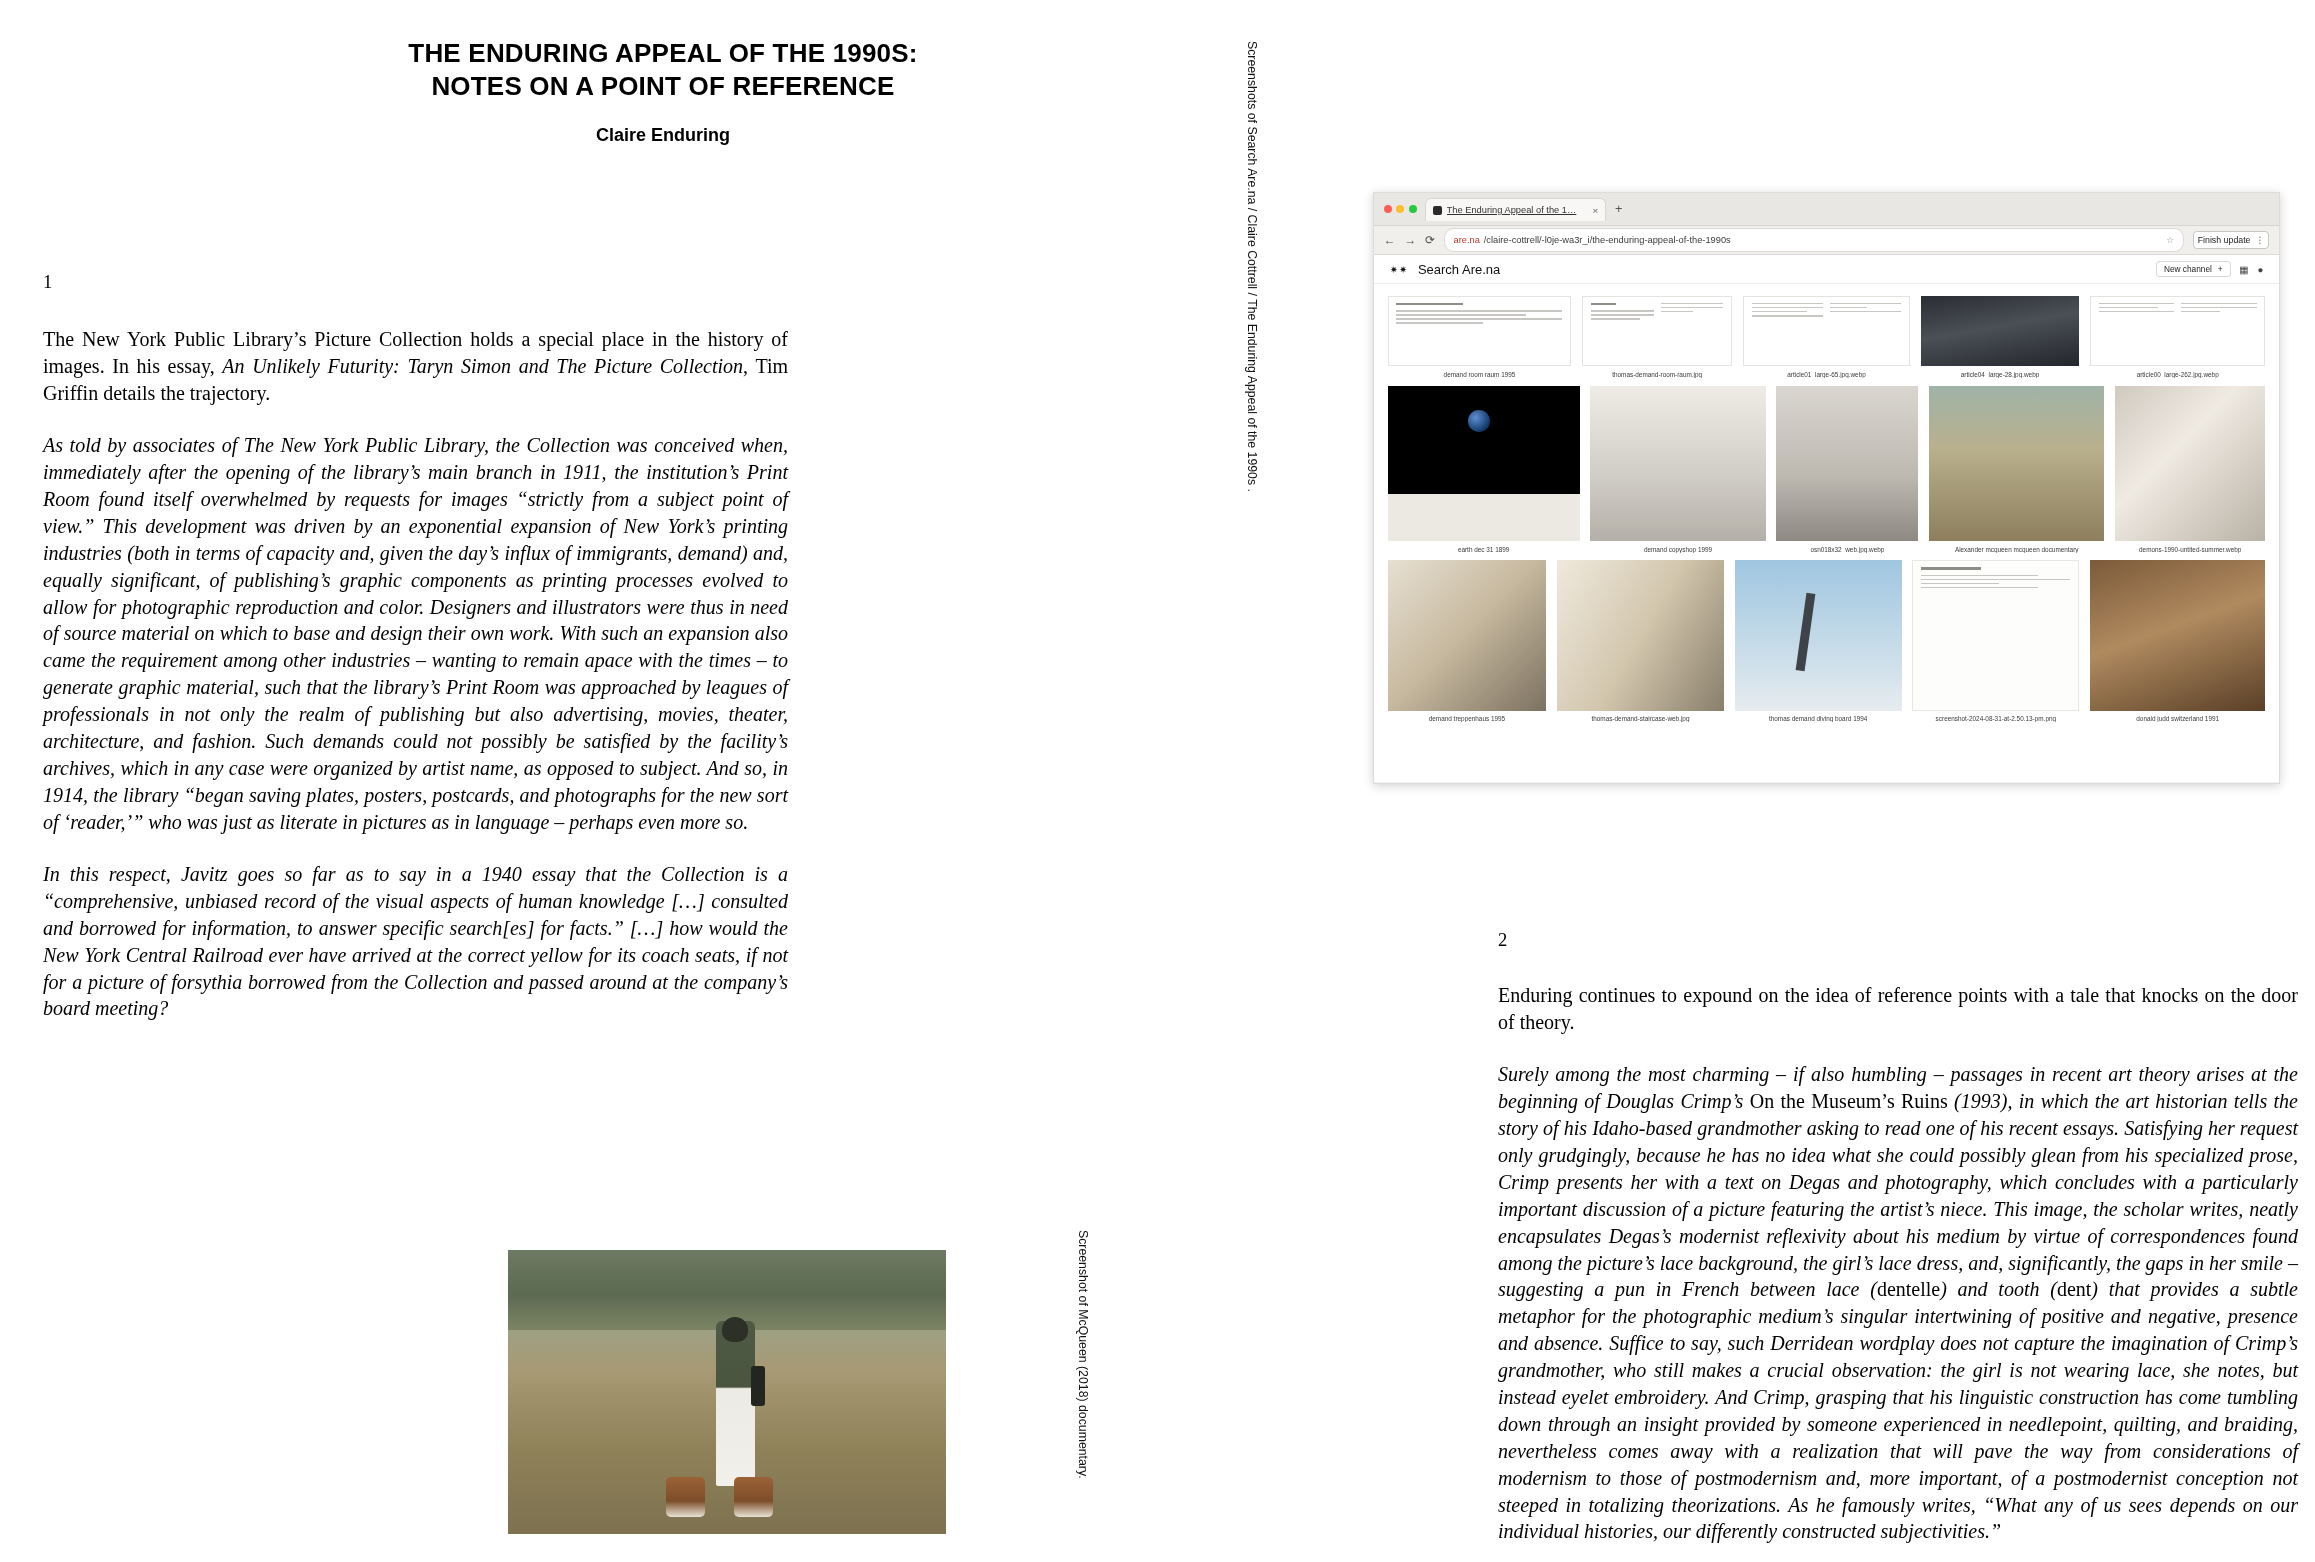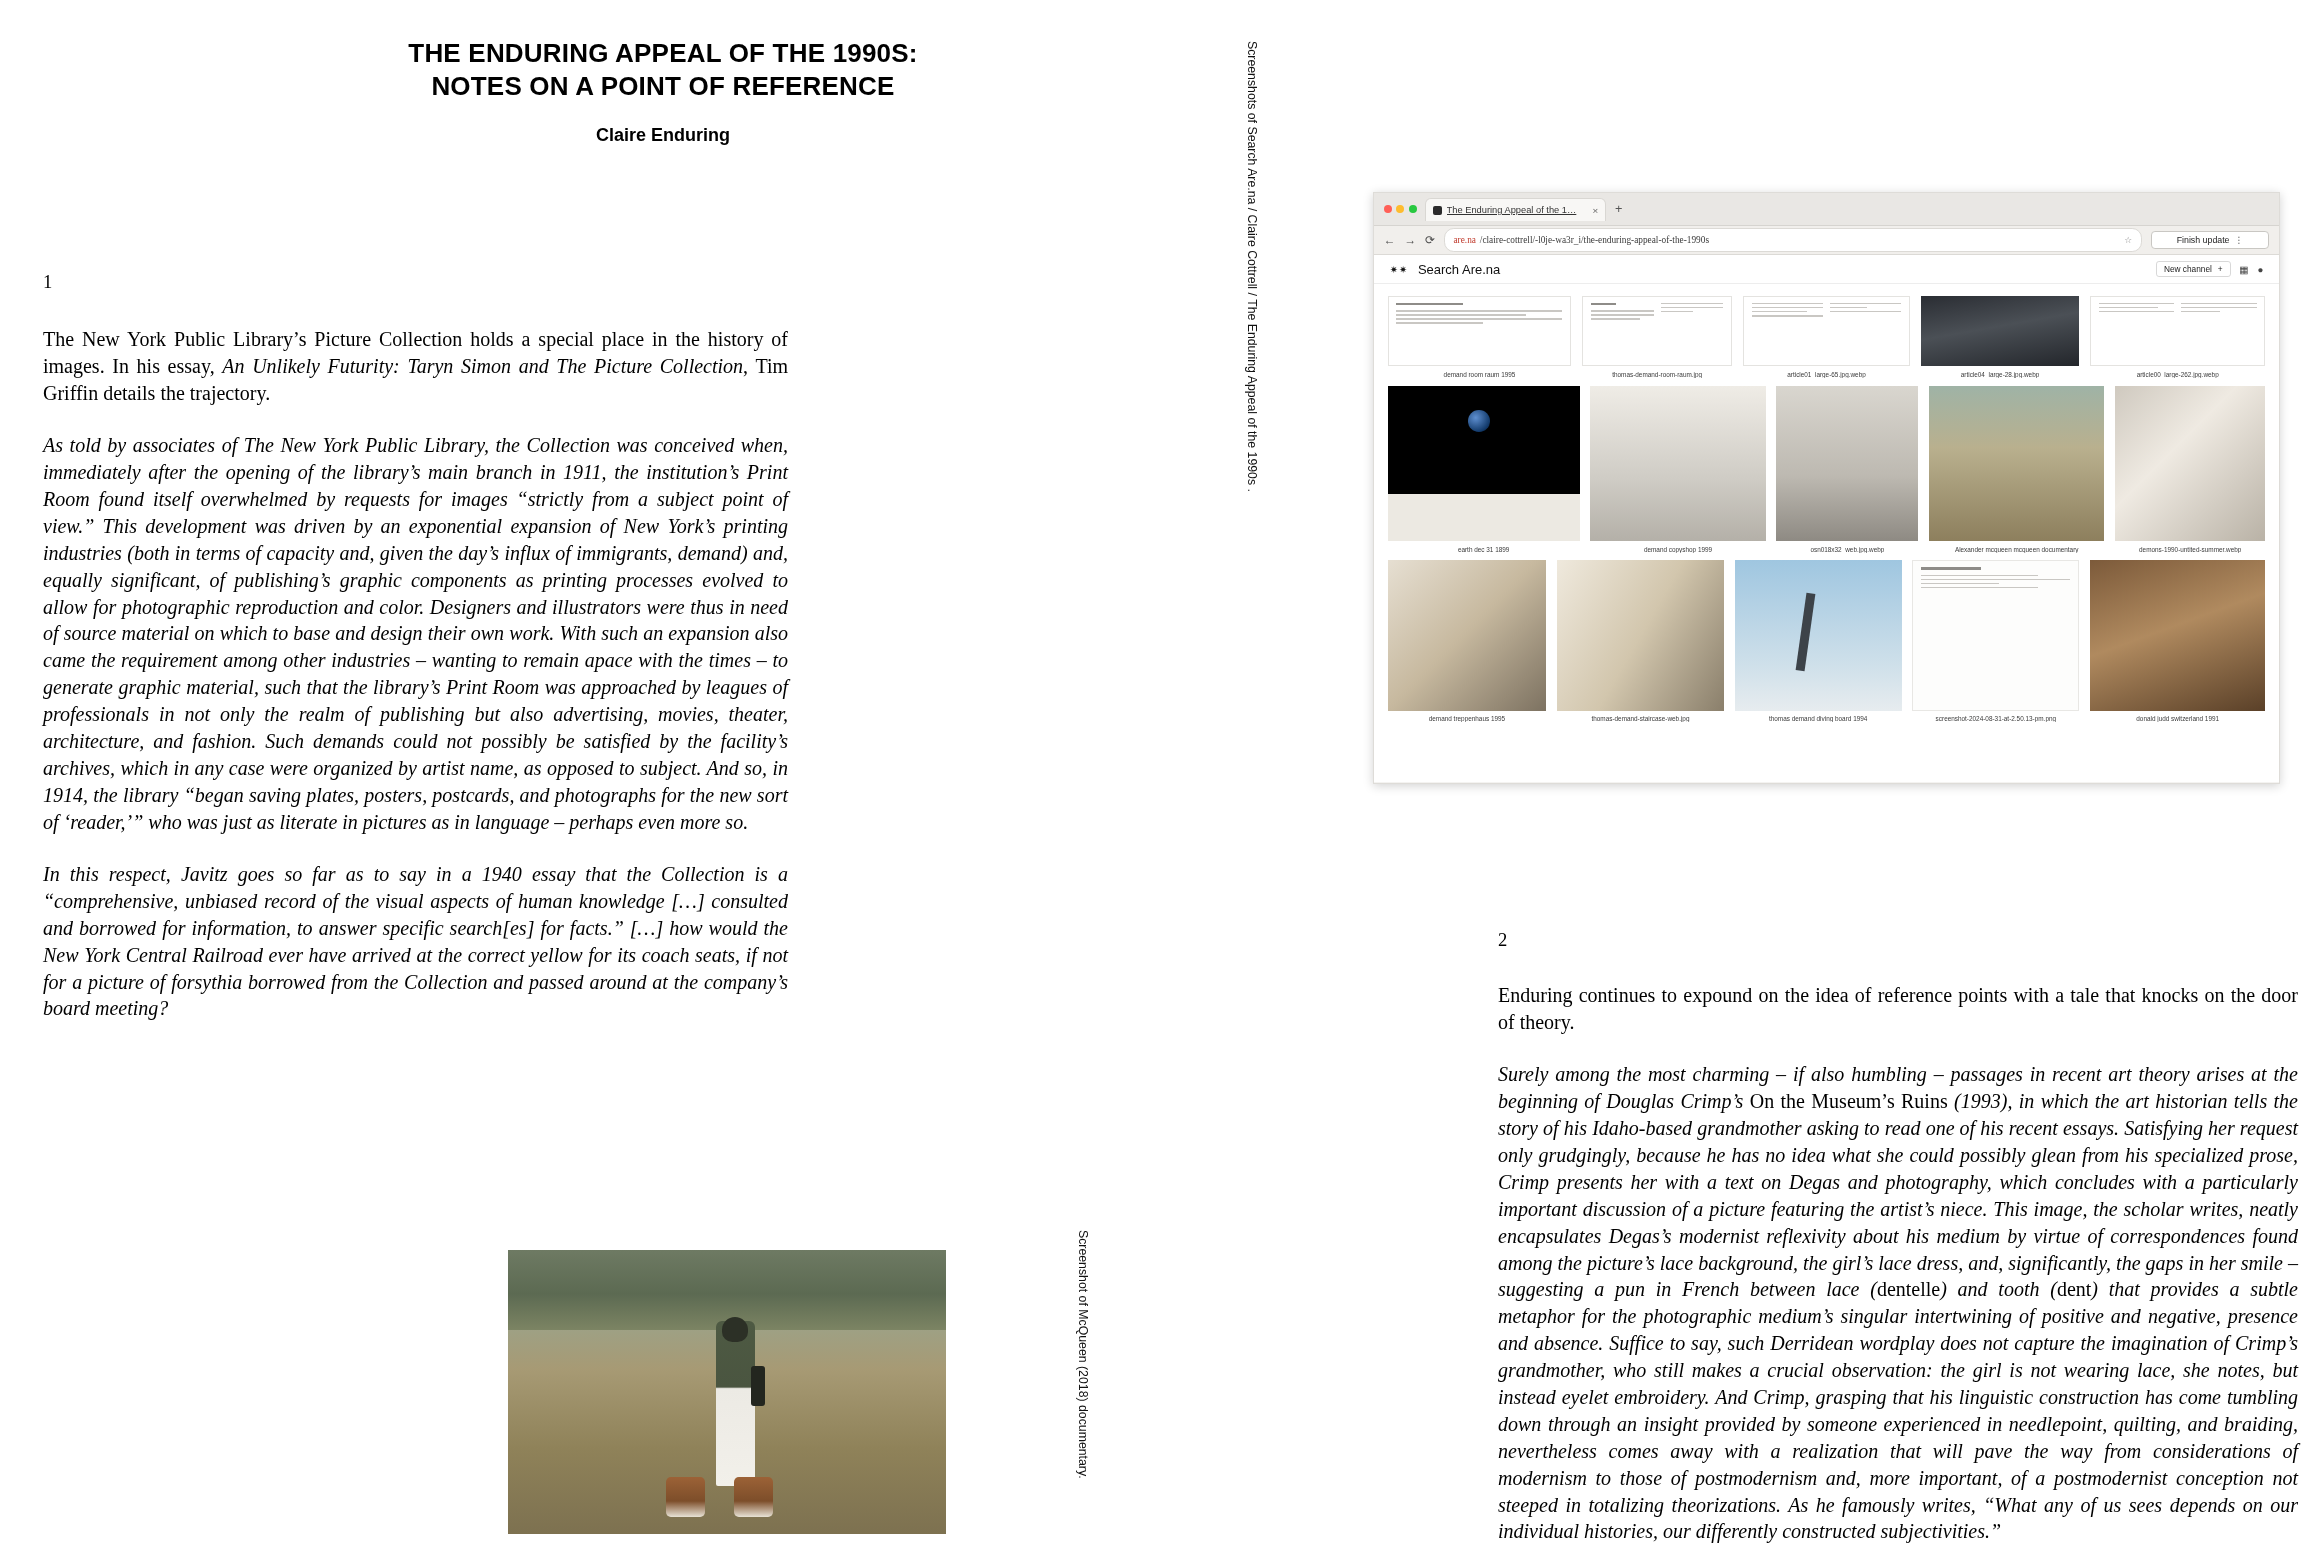--- a/index.html
+++ b/index.html
@@ -70,27 +70,27 @@
   .br-newtab { position:absolute; left:241px; top:8.8px; font-size:12.7px; color:#555; font-family:"Liberation Sans",sans-serif;}
 
   .br-toolbar {
     height:29px; background:#f1efec; border-bottom:1px solid #dcdad6;
     display:flex; align-items:center; padding:0 9.8px; gap:8.8px;
   }
   .nav-ico { font-size:11.8px; color:#4a4a4a; font-family:"Liberation Sans", sans-serif;}
   .urlbar {
     flex:1 1 auto; height:24px; background:#ffffff; border:1px solid #dcdad6; border-radius:9.8px;
     display:flex; align-items:center; padding:0 8.8px; gap:3.9px;
-    font-family:Liberation Serif, serif; font-size:9.3px; color:#3b3b3b;
+    font-family:Liberation Sans, sans-serif; font-size:9.3px; color:#3b3b3b;
   }
   .urlbar .host { color:#c0392b; }
   .urlbar .star { margin-left:auto; color:#8a8a8a; font-size:8.8px;}
   .finish-btn {
     flex:0 0 auto; height:17.6px; background:#ffffff; border:1px solid #c9c7c3; border-radius:3.9px;
-    padding:0 25px; display:flex; align-items:center; gap:4.9px;
+    padding:0 4px; display:flex; align-items:center; gap:4.9px;
     font-family:"Liberation Sans", sans-serif; font-size:8.8px; color:#222;
   }
 
   .app-header {
     height:29px; background:#ffffff; border-bottom:1px solid #ededed;
     display:flex; align-items:center; padding:0 15.7px; gap:9.8px;
   }
   .app-logo { font-family:"Liberation Sans", sans-serif; font-size:9.8px; letter-spacing:1px; color:#111;}
   .app-search { font-family:"Liberation Sans", sans-serif; font-size:13px; color:#111;}
   .app-right { margin-left:auto; display:flex; align-items:center; gap:8.8px;}

